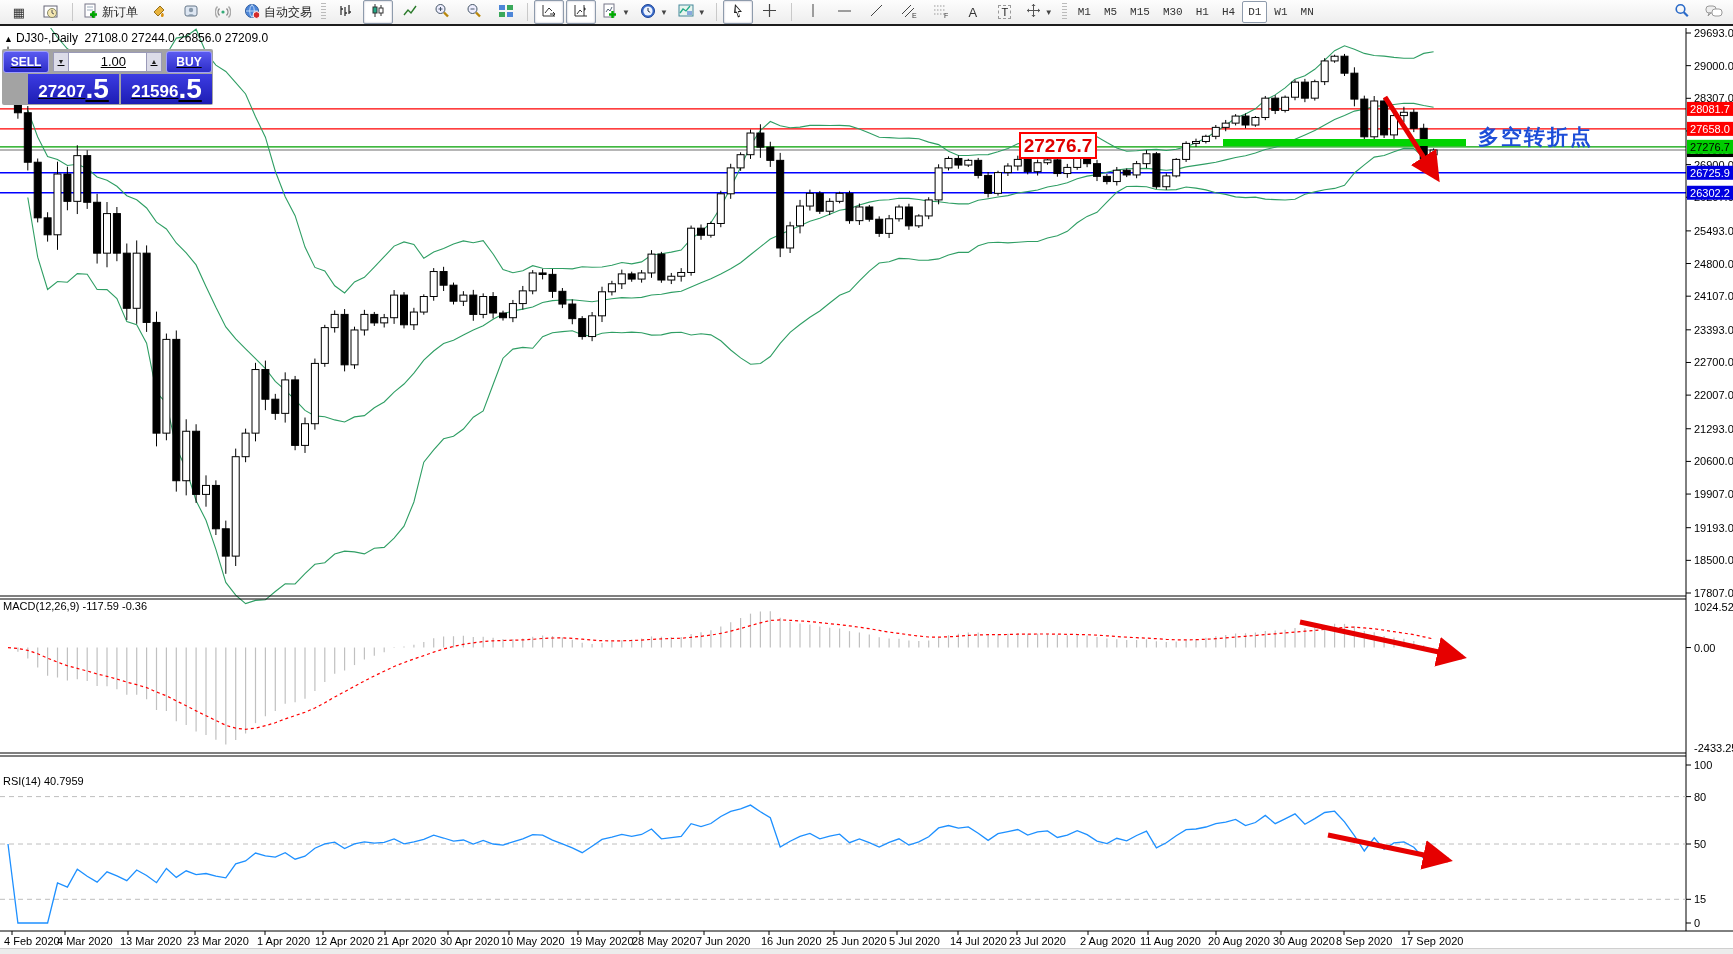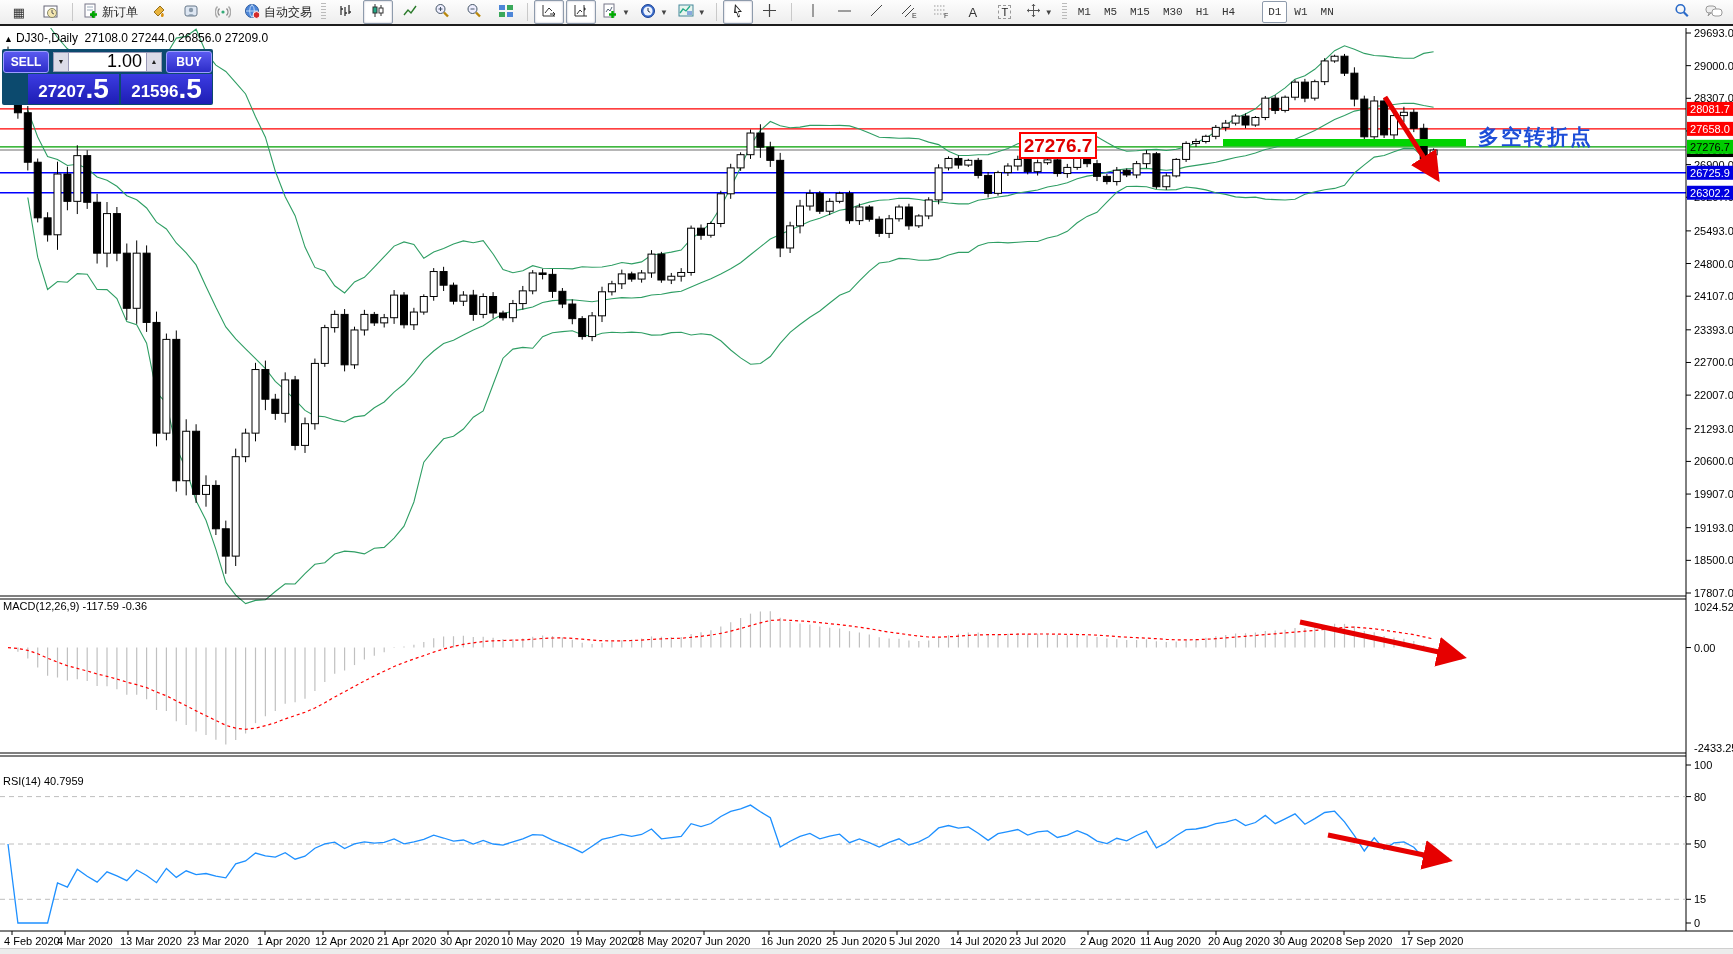--- a/index.html
+++ b/index.html
@@ -4,37 +4,37 @@
 <style>
   html,body{margin:0;padding:0;background:#fff;}
   #app{position:relative;width:1733px;height:954px;overflow:hidden;font-family:"Liberation Sans",sans-serif;background:#fff;}
   
   #toolbar{position:absolute;left:0;top:0;width:1733px;height:26px;background:linear-gradient(#fdfdfd,#ededed);border-bottom:2px solid #1c1c1c;display:flex;align-items:center;padding:0 4px;box-sizing:border-box;gap:2px;}
   .tb-btn{height:22px;min-width:22px;display:flex;align-items:center;justify-content:center;padding:0 3px;border:1px solid transparent;border-radius:2px;font-size:12px;color:#222;gap:3px;white-space:nowrap;}
   .tb-btn.pressed{background:#fff;border:1px solid #8e9bac;box-shadow:inset 0 0 2px #aab;}
   .tb-sep{width:1px;height:18px;background:#c9c9c9;margin:0 4px;}
   .tb-grip{width:5px;height:18px;margin:0 3px;background:repeating-linear-gradient(#bbb 0 1px,transparent 1px 3px);}
   .tf-btn{font-size:11px;color:#333;padding:0 5px;height:20px;display:flex;align-items:center;border:1px solid transparent;border-radius:2px;font-family:"Liberation Mono","DejaVu Sans Mono",monospace;}
-  .tf-btn.pressed{background:#fff;border:1px solid #8e9bac;margin-left:20px;}
+  .tf-btn.pressed{background:#fff;border:1px solid #8e9bac;}
   .glyph{font-size:13px;color:#333;}
   .spacer{flex:1;}
   .caret{font-size:8px;color:#444;margin-left:1px;}
   
   #chart-title{position:absolute;left:4px;top:31px;font-size:12px;color:#000;z-index:5;}
   #chart-title .tri{font-size:9px;margin-right:3px;}
   .panel-label{position:absolute;font-size:11px;color:#000;z-index:5;}
   #price-callout{position:absolute;left:1019px;top:132px;width:74px;height:23px;border:2px solid #f00;background:#fff;color:#e00000;font-size:19px;font-weight:bold;display:flex;align-items:center;justify-content:center;z-index:6;}
   #cn-note{position:absolute;left:1478px;top:123px;color:#1d4ed8;font-size:21px;font-weight:bold;letter-spacing:2px;z-index:6;}
   
-  #trade-panel{position:absolute;left:2px;top:49px;width:211px;height:56px;background:#0c4a6e;z-index:7;border-radius:2px;display:flex;flex-direction:column;font-family:"Liberation Sans",sans-serif;}
+  #trade-panel{position:absolute;left:2px;top:49px;width:211px;height:56px;background:#a3a3a3;z-index:7;border-radius:2px;display:flex;flex-direction:column;font-family:"Liberation Sans",sans-serif;text-decoration:underline;}
   #tp-row1{display:flex;align-items:center;height:23px;margin:1px 1px 0 1px;gap:4px;}
   .tp-btn{flex:0 0 44px;height:20px;background:linear-gradient(#5a5af0,#2d2dc8);border:1px solid #9d9dff;border-radius:3px;color:#fff;font-size:12px;font-weight:bold;display:flex;align-items:center;justify-content:center;}
   #tp-vol{flex:1;display:flex;height:20px;}
   .spin{width:14px;background:#dcdce8;border:1px solid #9a9ab8;color:#222;font-size:7px;display:flex;align-items:center;justify-content:center;}
-  #vol-field{flex:1;background:#fff;border:1px solid #9a9ab8;border-left:none;border-right:none;font-size:18px;color:#000;text-align:right;padding:0 4px;display:flex;align-items:center;justify-content:flex-end;}
+  #vol-field{flex:1;background:#fff;border:1px solid #9a9ab8;border-left:none;border-right:none;font-size:13px;color:#000;text-align:right;padding:0 20px;display:flex;align-items:center;justify-content:flex-end;}
   #tp-row2{display:flex;flex:1;margin:1px;gap:2px;padding-left:25px;}
   .tp-price{flex:1;background:linear-gradient(#3c3ce2,#1d1db4);color:#fff;display:flex;align-items:flex-end;justify-content:center;padding-bottom:2px;}
   .tp-price .big{font-size:17px;font-weight:bold;line-height:20px;}
   .tp-price .frac{font-size:28px;font-weight:bold;line-height:26px;}
   #bottom-strip{position:absolute;left:0;top:948px;width:1733px;height:6px;background:#ececec;border-top:1px solid #cfcfcf;}
   svg text{font-family:"Liberation Sans",sans-serif;}
 </style>
 </head>
 <body>
 <div id="app">

